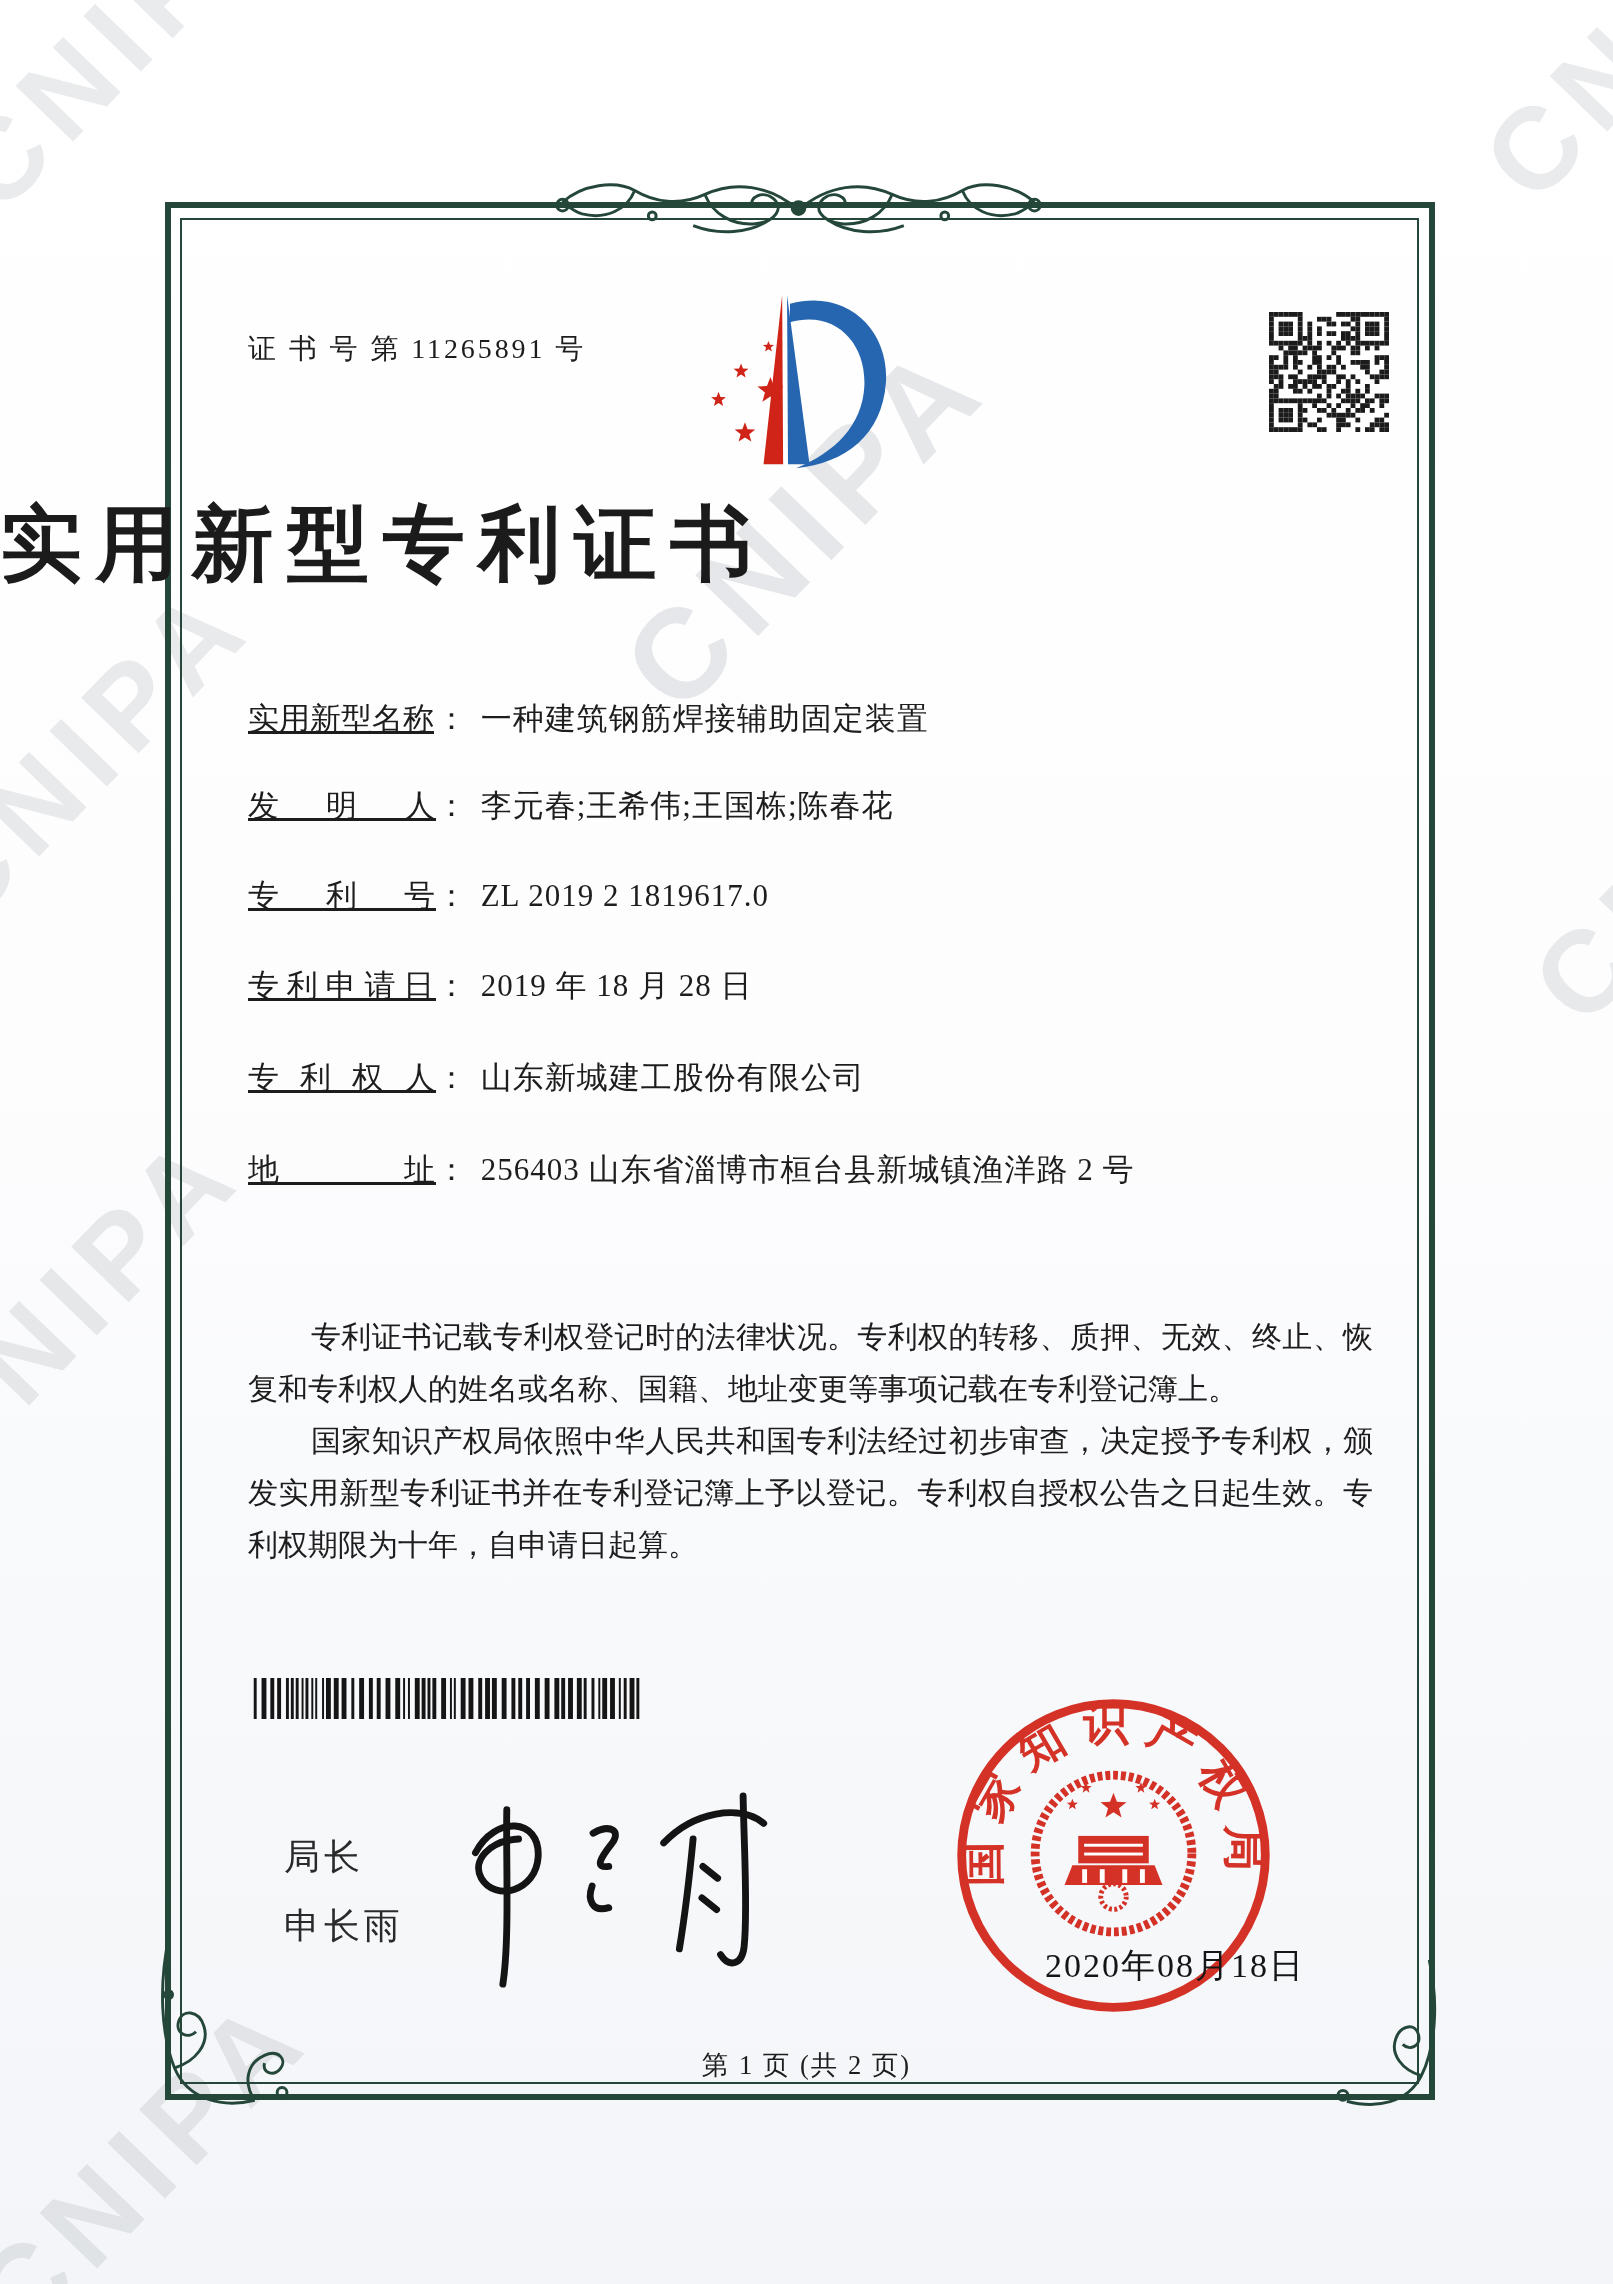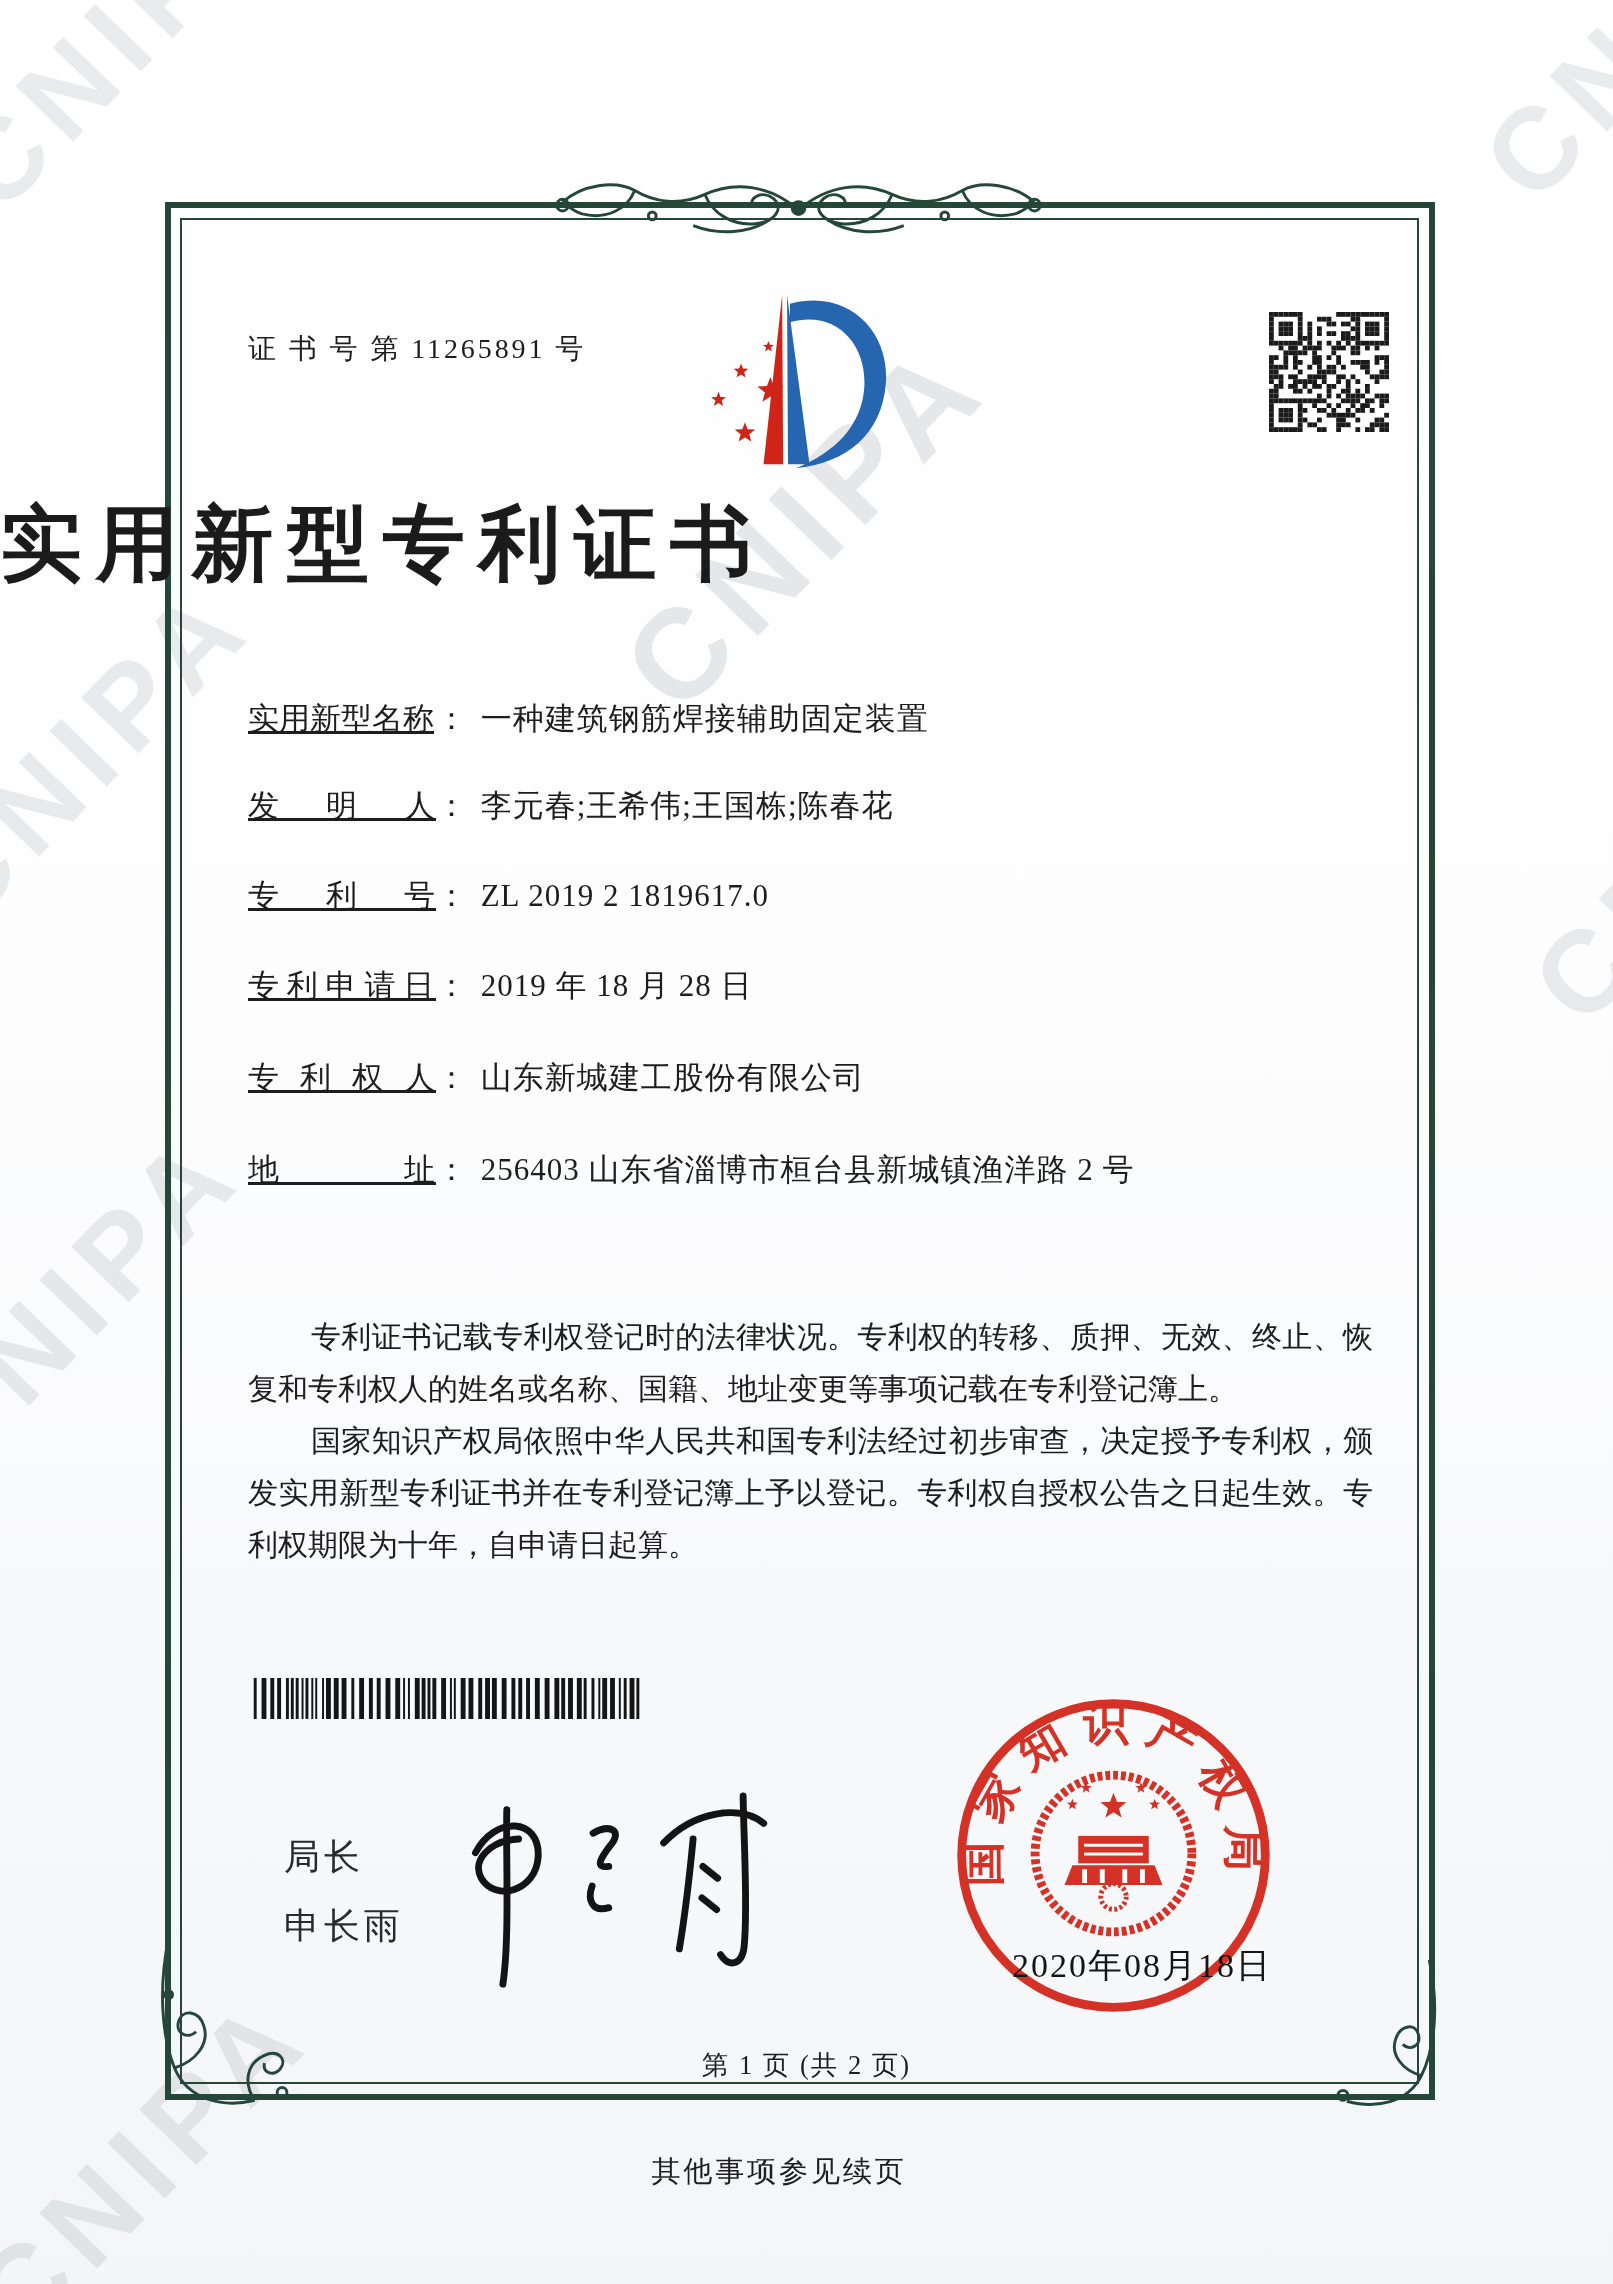--- a/index.html
+++ b/index.html
@@ -27,21 +27,21 @@
   .colon{display:inline-block;margin-right:13.7px;}
   .fvalue{letter-spacing:1px;}
   .grant2{position:absolute;left:567px;top:0;white-space:nowrap;}
   
   .paras{position:absolute;left:248px;top:1311px;width:1125px;font-size:30px;line-height:52px;text-align:justify;}
   .paras p{margin:0;text-indent:63px;}
   
   .signer{position:absolute;left:252px;font-family:"Liberation Sans","DejaVu Sans",sans-serif;
       font-size:36px;color:#2a2a2a;letter-spacing:3.9px;margin-left:32px;}
   
-  .sealdate{position:absolute;left:1012px;top:1943px;font-size:34px;letter-spacing:2px;color:#151515;z-index:6;text-align:right;}
+  .sealdate{position:absolute;left:1045px;top:1943px;font-size:34px;letter-spacing:2px;color:#151515;z-index:6;text-align:right;}
   .pagefoot{position:absolute;left:0;top:2047px;width:1613px;text-align:center;font-size:26.5px;letter-spacing:2px;}
   .note{position:absolute;left:0;top:2152px;width:1558px;text-align:center;font-size:29px;letter-spacing:2.9px;}
   svg{display:block;}
 </style>
 </head>
 <body>
 
 <div id="page">
 
   <span class="wm" style="left:-93px;top:-29px;">CNIPA</span>
@@ -567,16 +567,15 @@
         <rect x="156" y="184" width="5" height="14" fill="#ffffff"></rect>
         <rect x="179" y="184" width="5" height="14" fill="#ffffff"></rect>
         <rect x="197" y="184" width="5" height="14" fill="#ffffff"></rect>
         <circle cx="170" cy="212" r="13" fill="none" stroke="#d3281c" stroke-width="5" stroke-dasharray="3 2.5"></circle>
       </g>
     </svg>
   </div>
   <div class="sealdate">2020年08月18日</div>
 
   <div class="pagefoot">第 1 页 (共 2 页)</div>
-  <div class="note">其他事项参见续页</div>
 
 </div>
 
 
 </body></html>

